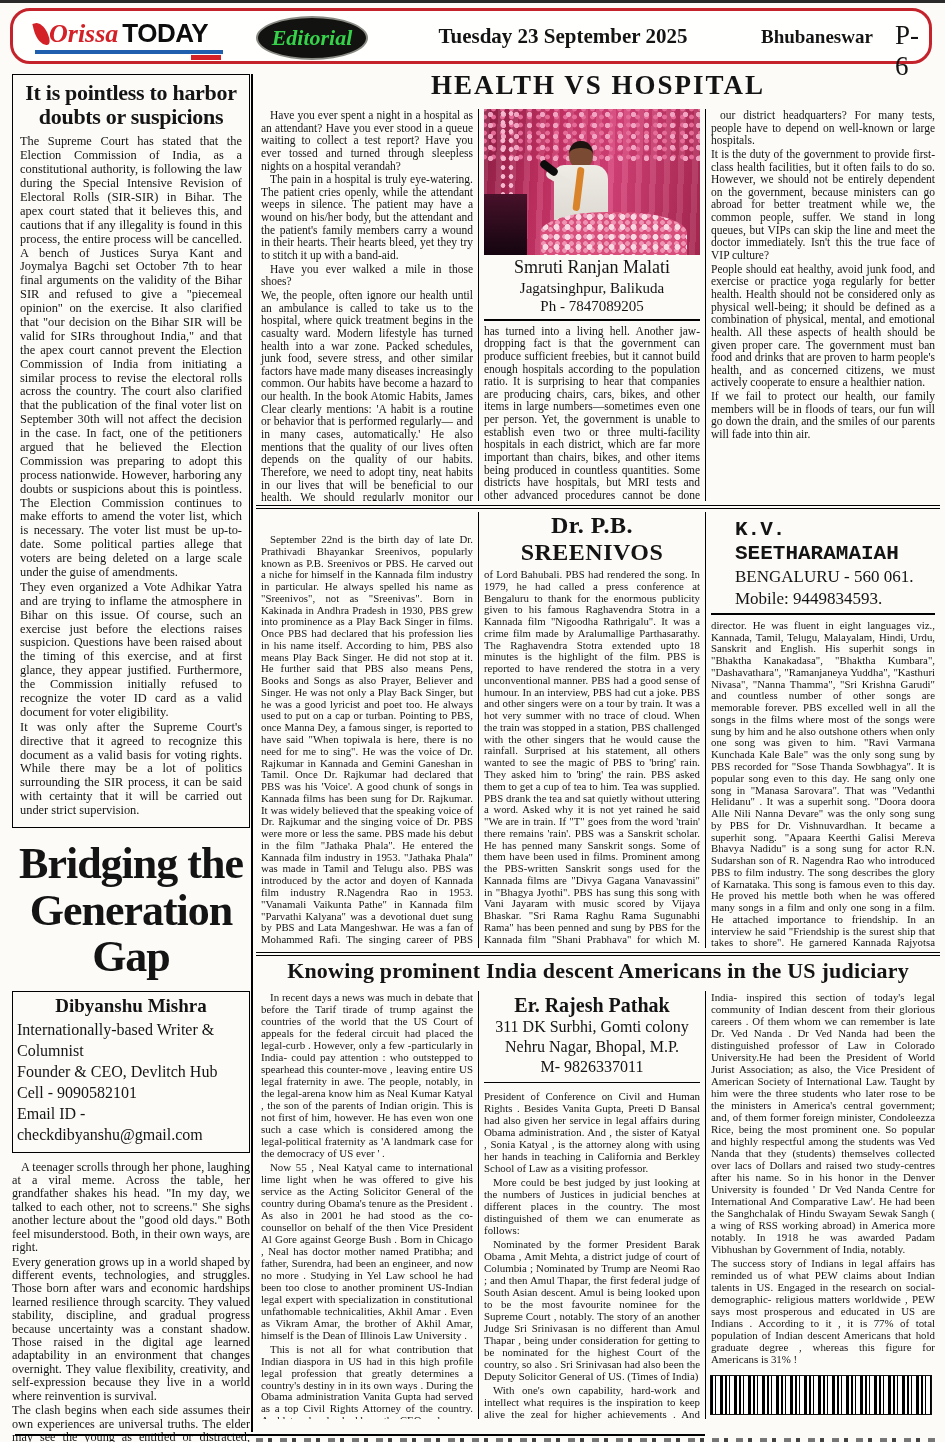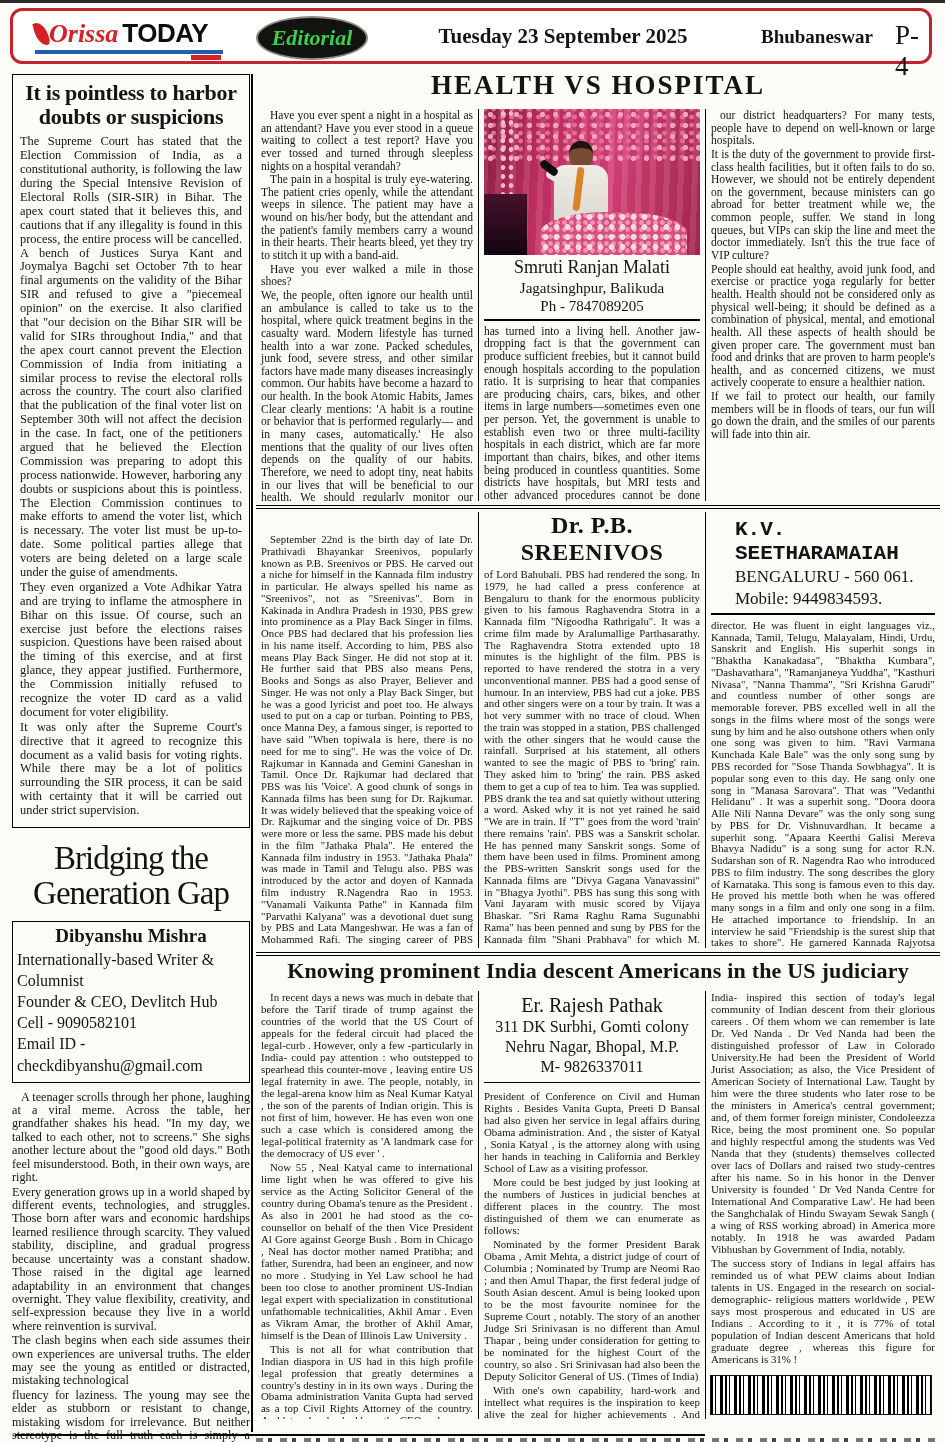--- a/index.html
+++ b/index.html
@@ -6,21 +6,21 @@
   html,body { width:945px; }
   body{
     position:relative; width:945px; height:1442px; background:#fcfbf8; color:#141414;
     font-family:"Liberation Serif", serif; overflow:hidden;
   }
   .abs{ position:absolute; }
   .topcrop{ left:0; top:0; width:945px; height:3px; background:#2a2a2a; }
 
   
   #masthead{ left:10px; top:8px; width:922px; height:56px; border:3px solid #c4232b;
-    border-radius:12px; background:#fffffe; }
+    border-radius:20px; background:#fffffe; }
   #logo{ position:absolute; left:22px; top:7px; width:190px; }
   .logo-line{ display:flex; align-items:baseline; }
   .leaf{ width:13px; height:24px; background:#d42027; border-radius:2% 95% 30% 95%;
     transform:rotate(-14deg); margin-right:1px; align-self:center; }
   .orissa{ color:#d42027; font:italic 700 26px "Liberation Serif", serif; }
   .today{ font:800 26px "Liberation Sans", sans-serif; letter-spacing:-0.5px; margin-left:4px; color:#0d0d0d; }
   .blue-bar{ height:4px; background:#1f5fae; margin-top:1px; position:relative; width:188px; }
   .red-mark{ position:absolute; right:2px; top:5px; width:30px; height:5px; background:#d42027; }
   #badge{ position:absolute; left:243px; top:5px; width:112px; height:44px; background:#121210;
     border-radius:50%; display:flex; align-items:center; justify-content:center; border:2px solid #8a8a85; }
@@ -33,21 +33,21 @@
   
   .vline{ width:1.5px; background:#000; }
   #vline-left{ left:251px; top:74px; height:1358px; }
   .dbl{ left:256px; width:684px; height:4px; border-top:1.6px solid #000; border-bottom:1.6px solid #000; }
 
   
   #leftcol{ left:12px; top:74px; width:238px; }
   #box1{ border:1.8px solid #000; padding:4px 7px 8px; background:#fcfbf8; }
   #box1 h1{ font-size:22px; line-height:1.1; text-align:center; margin:2px 0 6px; letter-spacing:-0.3px; }
   .bodytext p{ font-size:12.4px; line-height:1.12; text-align:justify; margin-bottom:1px; }
-  #gengap-title{ margin-top:13px; text-align:center; font-weight:400; font-size:33px;
+  #gengap-title{ margin-top:13px; text-align:center; font-weight:700; font-size:44px;
     line-height:1.06; letter-spacing:-1px; }
   #authorbox1{ border:1.8px solid #000; margin-top:10px; padding:3px 4px 6px; }
   #authorbox1 .aname{ text-align:center; font-weight:700; font-size:19px; margin-bottom:2px; }
   #authorbox1 .aline{ font-size:16px; line-height:1.32; }
   #gengap-body{ margin-top:8px; }
   #gengap-body p{ font-size:12.2px; line-height:1.1; }
   .findent{ text-indent:9px; }
 
   
   .section{ left:256px; width:684px; }
@@ -106,21 +106,21 @@
   .kv .kvname{ font-weight:700; font-size:21px; line-height:1.15;font-family:Liberation Mono, monospace; }
   .kv .kvline{ font-size:17px; line-height:1.25; }
   .kv-rule{ border-top:2.2px solid #000; margin:4px 0 5px; }
 
   #div2{ top:952px; }
   #us{ top:958px; }
   #us h1{ text-align:center; font-size:22px; letter-spacing:0.2px; margin-bottom:7px; }
   #us .col{ height:428px; position:relative; }
   #us p{ font-size:10.9px; line-height:1.1; text-align:justify; margin-bottom:2px; }
   .rp{ text-align:center; padding-top:2px; }
-  .rp .rpname{ font-weight:400; font-size:20px; line-height:1.2; }
+  .rp .rpname{ font-weight:700; font-size:20px; line-height:1.2; }
   .rp .rpline{ font-size:16px; line-height:1.25; }
   .rp-rule{ border-top:1.8px solid #000; margin:5px 0 7px; }
 
   .barcode{ position:absolute; left:4px; right:8px; bottom:4px; height:40px;
     border:1px solid #111; background:
     repeating-linear-gradient(90deg,#000 0 2px,#fff 2px 4px,#000 4px 5px,#fff 5px 9px,#000 9px 12px,#fff 12px 14px); }
 
   #bottomline{ left:15px; top:1434px; width:690px; height:2.4px; background:#000; }
   #bottomstrip{ left:256px; top:1438px; width:684px; height:4px;
     background:repeating-linear-gradient(90deg,#777 0 7px,#fcfbf8 7px 12px,#444 12px 16px,#fcfbf8 16px 24px); }
@@ -139,21 +139,21 @@
     </div>
     <div class="blue-bar">
       <span class="red-mark"></span>
     </div>
   </div>
   <div id="badge">
     <span>Editorial</span>
   </div>
   <div id="date">Tuesday 23 September 2025</div>
   <div id="city">Bhubaneswar</div>
-  <div id="pageno">P-4</div>
+  <div id="pageno">P-6</div>
 </div>
 
 <div class="abs vline" id="vline-left"></div>
 
 <div class="abs" id="leftcol">
   <div id="box1" class="bodytext">
     <h1>It is pointless to harbor doubts or suspicions</h1>
     <p>The Supreme Court has stated that the Election Commission of India, as a constitutional authority, is following the law during the Special Intensive Revision of Electoral Rolls (SIR-SIR) in Bihar. The apex court stated that it believes this, and cautions that if any illegality is found in this process, the entire process will be cancelled. A bench of Justices Surya Kant and Joymalya Bagchi set October 7th to hear final arguments on the validity of the Bihar SIR and refused to give a "piecemeal opinion" on the exercise. It also clarified that "our decision on the Bihar SIR will be valid for SIRs throughout India," and that the apex court cannot prevent the Election Commission of India from initiating a similar process to revise the electoral rolls across the country. The court also clarified that the publication of the final voter list on September 30th will not affect the decision in the case. In fact, one of the petitioners argued that he believed the Election Commission was preparing to adopt this process nationwide. However, harboring any doubts or suspicions about this is pointless. The Election Commission continues to make efforts to amend the voter list, which is necessary. The voter list must be up-to-date. Some political parties allege that voters are being deleted on a large scale under the guise of amendments.</p>
     <p>They even organized a Vote Adhikar Yatra and are trying to inflame the atmosphere in Bihar on this issue. Of course, such an exercise just before the elections raises suspicion. Questions have been raised about the timing of this exercise, and at first glance, they appear justified. Furthermore, the Commission initially refused to recognize the voter ID card as a valid document for voter eligibility.</p>
     <p>It was only after the Supreme Court's directive that it agreed to recognize this document as a valid basis for voting rights. While there may be a lot of politics surrounding the SIR process, it can be said with certainty that it will be carried out under strict supervision.</p>

